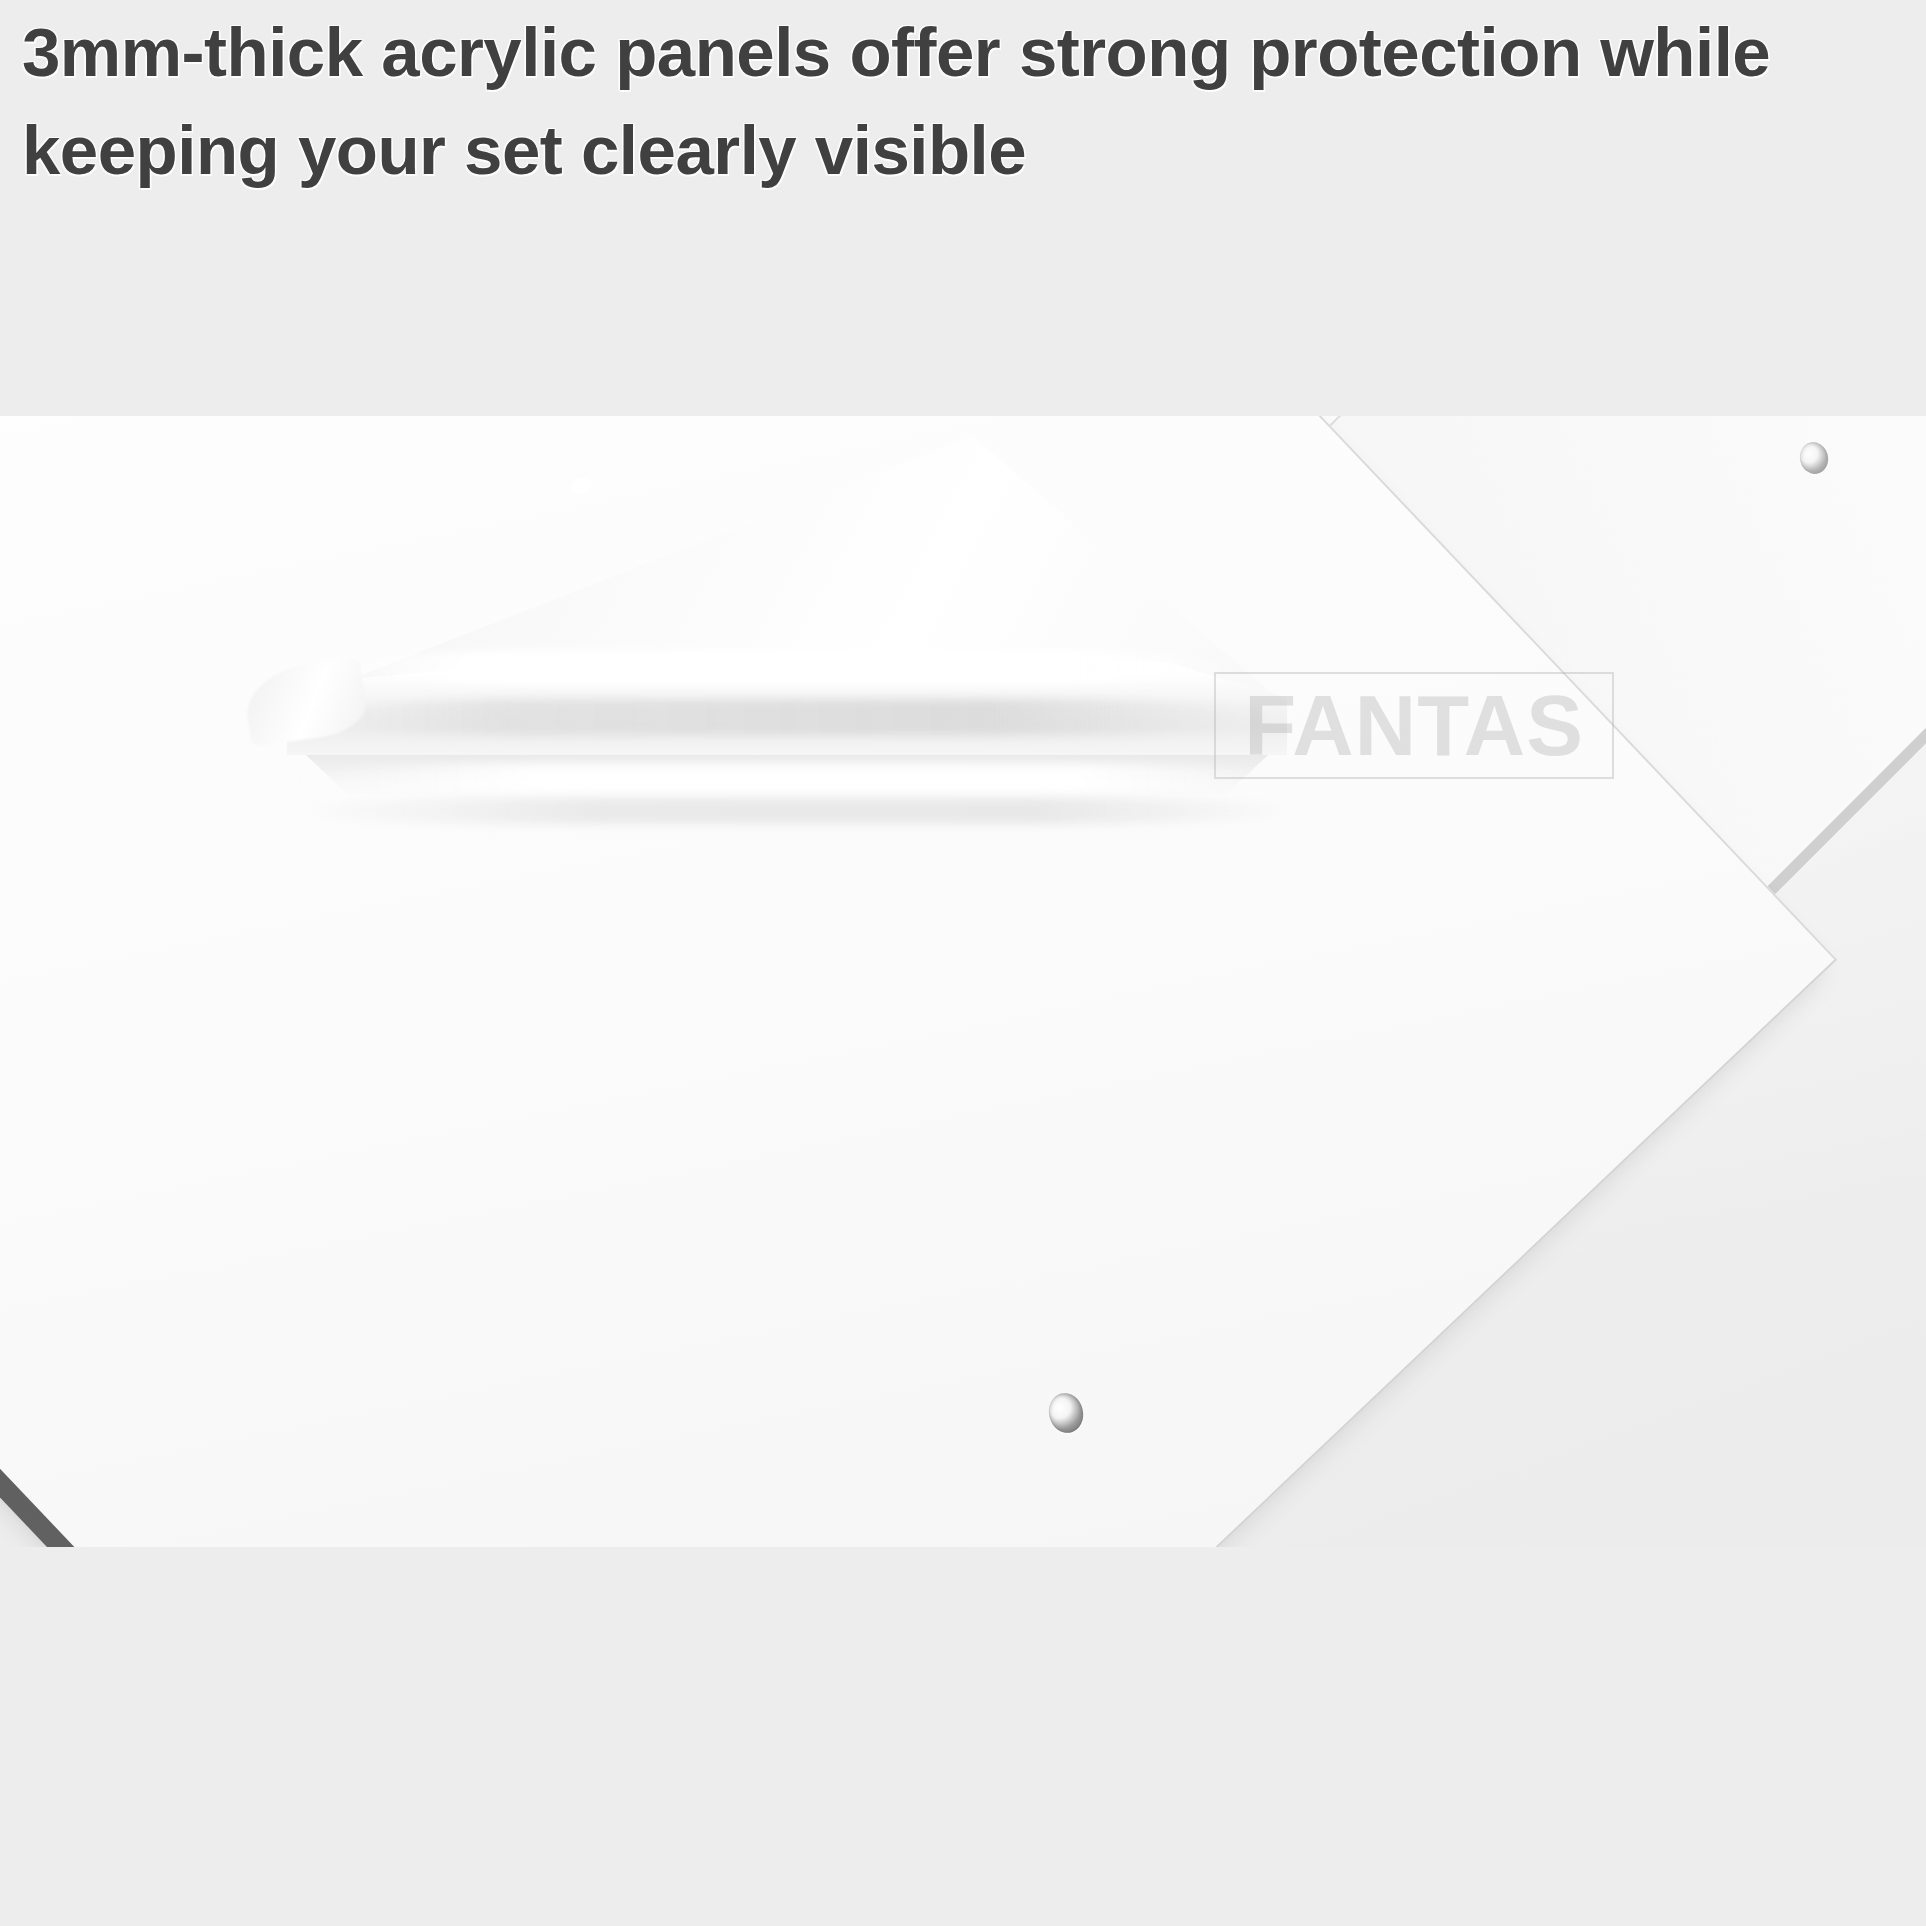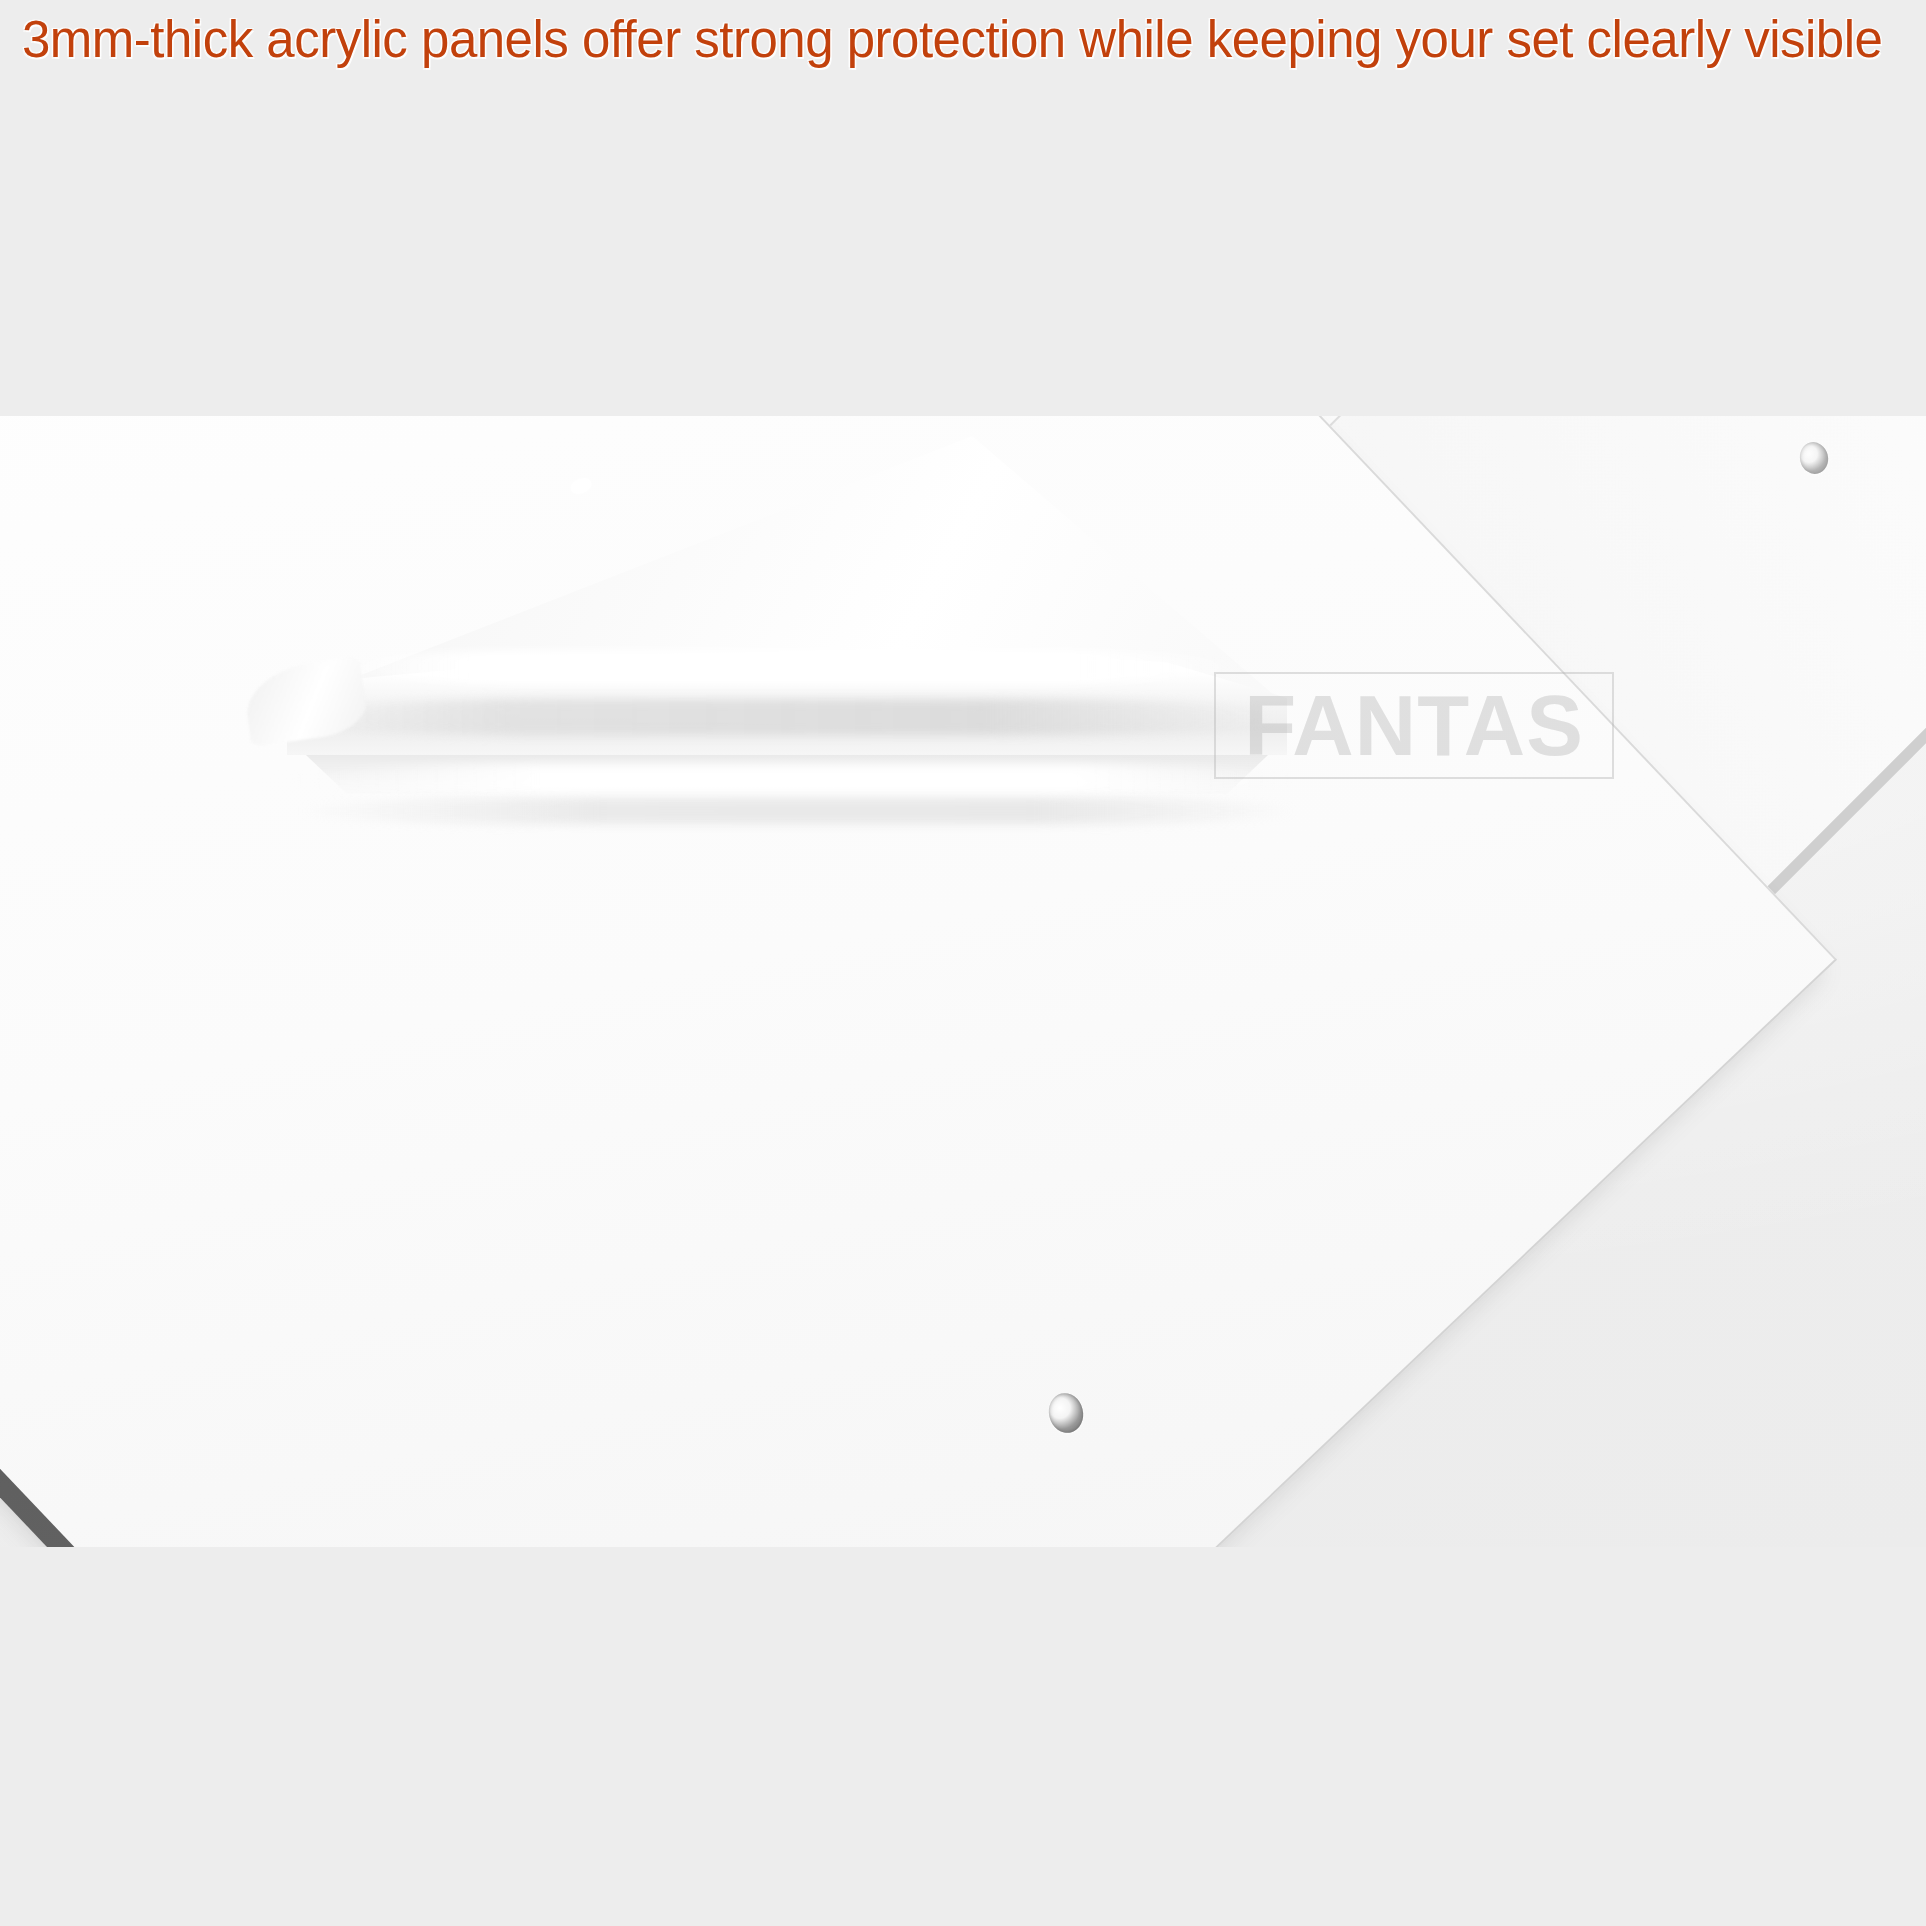--- a/index.html
+++ b/index.html
@@ -16,23 +16,23 @@
   #stage {
     position: relative;
     width: 1927px;
     height: 1927px;
     background: #ededed;
   }
 
   
   .caption {
     position: absolute;
-    font-weight: normal;
-    color: #c2410c;
-    font-size: 51px;
+    font-weight: bold;
+    color: #404040;
+    font-size: 69px;
     line-height: 1.42;
     letter-spacing: -0.5px;
     text-shadow:
       -1.5px -1.5px 0 rgba(255,255,255,0.85),
        1.5px -1.5px 0 rgba(255,255,255,0.55),
       -1.5px  1.5px 0 rgba(255,255,255,0.55),
        1.5px  1.5px 0 rgba(255,255,255,0.85);
   }
   #caption-top {
     left: 22px;

